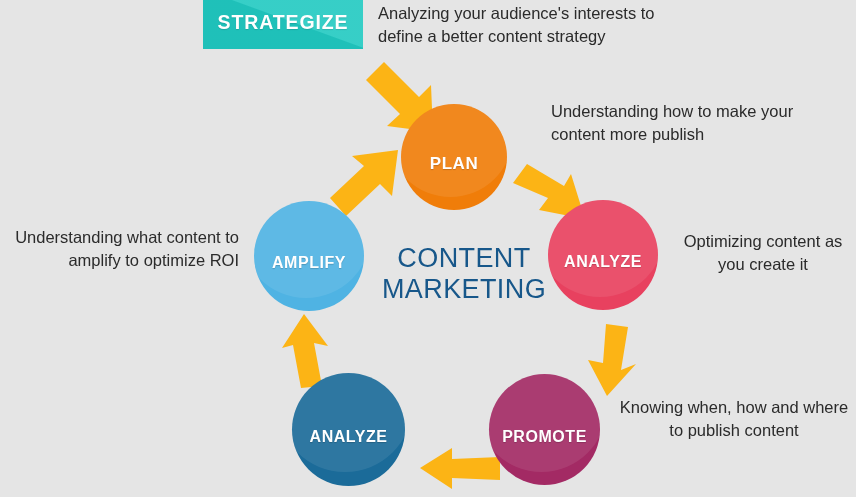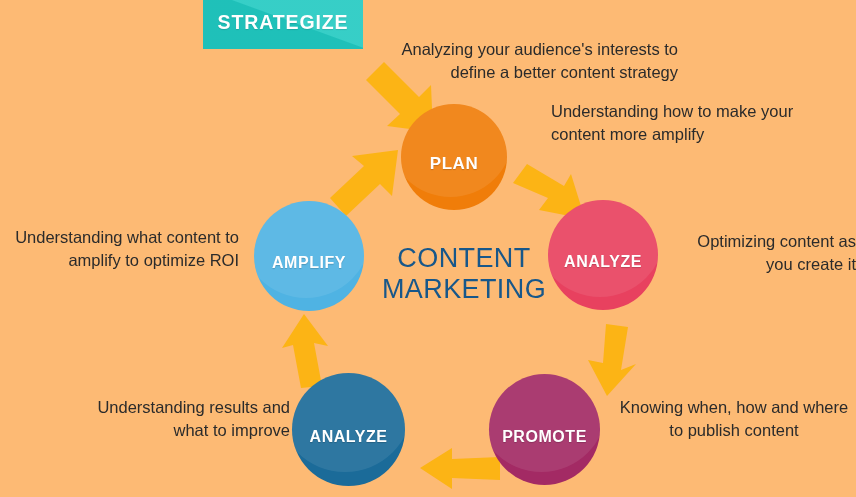--- a/index.html
+++ b/index.html
@@ -4,21 +4,21 @@
 <style>
   html,body{margin:0;padding:0;background:#ffffff;}
   body{
     font-family:"Liberation Sans", sans-serif;
     -webkit-font-smoothing:antialiased;
   }
   #stage{
     position:relative;
     width:856px;
     height:497px;
-    background:#fdba74;
+    background:#e5e5e5;
     overflow:hidden;
   }
 
   
   .strategize-box{
     position:absolute;
     left:203px; top:-4px;
     width:160px; height:53px;
     background:#20c9c1;
     display:flex;align-items:center;justify-content:center;
@@ -91,46 +91,45 @@
   .center-title span{display:block;}
 
   
   .caption{
     position:absolute;
     color:#2b2b2b;
     font-size:16.5px;
     line-height:23px;
     font-family:"Liberation Sans", sans-serif;
   }
-  #cap-strategize{ left:378px; top:2px;  width:300px; text-align:right;margin-top:36px; }
+  #cap-strategize{ left:378px; top:2px;  width:300px; text-align:left; }
   #cap-plan{      left:551px; top:100px; width:300px; text-align:left; }
-  #cap-produce{   left:670px; top:230px; width:186px; text-align:right; }
+  #cap-produce{   left:670px; top:230px; width:186px; text-align:center; }
   #cap-promote{   left:612px; top:396px; width:244px; text-align:center; }
   #cap-analyze{   left:70px;  top:396px; width:220px; text-align:right; }
   #cap-amplify{   left:0px;   top:226px; width:239px; text-align:right; }
 
   
   .arrow{ position:absolute; }
   .arrow svg{ display:block; }
 </style>
 </head>
 <body>
 
 <div id="stage">
 
   <div class="strategize-box">
     <div class="sheen"></div>
     <div class="lbl">STRATEGIZE</div>
   </div>
 
   <div class="caption" id="cap-strategize">Analyzing your audience's interests to define a better content strategy</div>
-  <div class="caption" id="cap-plan">Understanding how to make your content more amplify</div>
+  <div class="caption" id="cap-plan">Understanding how to make your content more publish</div>
   <div class="caption" id="cap-produce">Optimizing content as you create it</div>
   <div class="caption" id="cap-promote">Knowing when, how and where to publish content</div>
-  <div class="caption" id="cap-analyze">Understanding results and what to improve</div>
   <div class="caption" id="cap-amplify">Understanding what content to amplify to optimize ROI</div>
 
   <div class="arrow" style="left:357px; top:56px;">
     <svg width="84" height="80" viewBox="0 0 84 80">
       <polygon fill="#fcb415" points="9,24 27,6 62,41 74,29 76,76 30,70 43,58 "></polygon>
     </svg>
   </div>
 
   <div class="arrow" style="left:509px; top:153px;">
     <svg width="82" height="74" viewBox="0 0 82 74">

